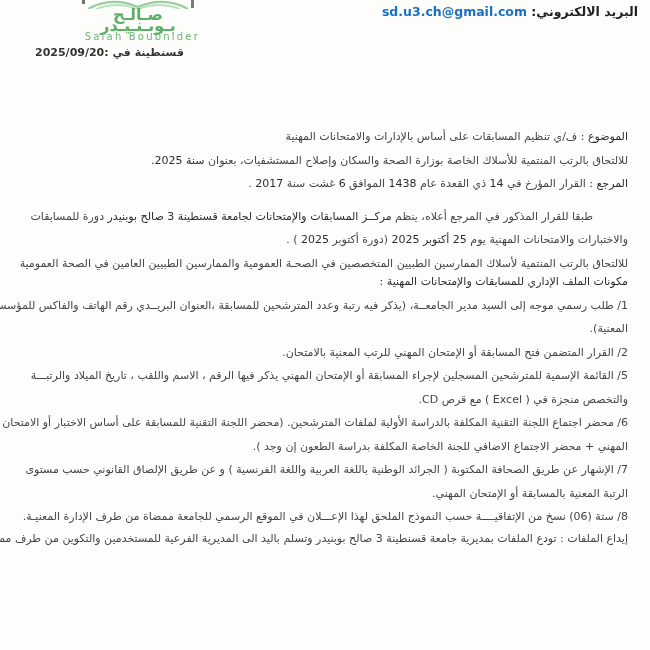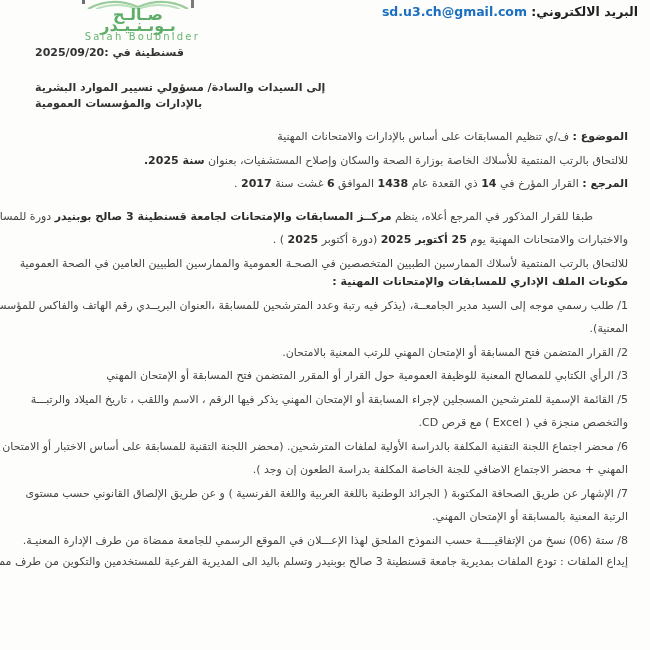--- a/index.html
+++ b/index.html
@@ -1,21 +1,21 @@
 <!DOCTYPE html>
 <html lang="ar"><head>
 <meta charset="utf-8">
 <style>
   html,body{margin:0;padding:0;background:#e8e8e8;}
   .page{
     position:relative;width:650px;height:650px;margin:0 auto;
     background:#fdfdfc;overflow:hidden;
     font-family:"DejaVu Sans",sans-serif;color:#454545;direction:rtl;
   }
-  .b{font-weight:bold;color:#2d2d2d;}
+  .b{font-weight:normal;color:#2d2d2d;}
   
   .logo{position:absolute;top:0;left:76px;width:124px;text-align:center;direction:rtl;}
   .logo-art{display:block;margin:0 auto;}
   .logo-ar{font-size:16px;color:#5fae68;font-weight:bold;letter-spacing:.5px;line-height:11px;}
   .logo-en{font-size:10px;color:#6ab572;letter-spacing:2.2px;line-height:11px;text-align:right;}
   .email{position:absolute;top:4px;right:12px;font-size:12.5px;font-weight:bold;direction:rtl;white-space:nowrap;}
   .email-label{color:#222;}
   .email-value{color:#1b6fc0;}
   
   .date{position:absolute;top:46px;left:35px;font-size:11px;font-weight:bold;color:#333;direction:rtl;white-space:nowrap;}
@@ -48,37 +48,32 @@
     <div class="logo-en">Salah Boubnider</div>
   </div>
 
   <div class="email">
     <span class="email-label">البريد الالكتروني:</span>
     <span class="email-value">sd.u3.ch@gmail.com</span>
   </div>
 
   <div class="date">قسنطينة في :2025/09/20</div>
 
-  <div class="addressee">
-    <div>إلى السيدات والسادة/ مسؤولي تسيير الموارد البشرية</div>
-    <div>بالإدارات والمؤسسات العمومية</div>
-  </div>
 
   <div class="content">
       <div class="line"><span class="b">الموضوع :</span><span> ف/ي تنظيم المسابقات على أساس بالإدارات والامتحانات المهنية</span></div>
       <div class="line"><span>للالتحاق بالرتب المنتمية للأسلاك الخاصة بوزارة الصحة والسكان وإصلاح المستشفيات، بعنوان </span><span class="b">سنة 2025.</span></div>
       <div class="line"><span class="b">المرجع :</span><span> القرار المؤرخ في </span><span class="b">14</span><span> ذي القعدة عام </span><span class="b">1438</span><span> الموافق </span><span class="b">6</span><span> غشت سنة </span><span class="b">2017</span><span> .</span></div>
       <div class="line indent para-gap"><span>طبقا للقرار المذكور في المرجع أعلاه، ينظم </span><span class="b">مركــز المسابقات والإمتحانات لجامعة قسنطينة 3 صالح بوبنيدر</span><span> دورة للمسابقات</span></div>
       <div class="line"><span>والاختبارات والامتحانات المهنية يوم </span><span class="b">25 أكتوبر 2025</span><span> (دورة أكتوبر </span><span class="b">2025</span><span> ) .</span></div>
       <div class="line"><span>للالتحاق بالرتب المنتمية لأسلاك الممارسين الطبيين المتخصصين في الصحـة العمومية والممارسين الطبيين العامين في الصحة العمومية</span></div>
       <div class="line pull-up"><span class="b">مكونات الملف الإداري للمسابقات والإمتحانات المهنية :</span></div>
       <div class="line"><span>1/ طلب رسمي موجه إلى السيد مدير الجامعــة، (يذكر فيه رتبة وعدد المترشحين للمسابقة ،العنوان البريــدي رقم الهاتف والفاكس للمؤسسة</span></div>
       <div class="line"><span>المعنية).</span></div>
       <div class="line"><span>2/ القرار المتضمن فتح المسابقة أو الإمتحان المهني للرتب المعنية بالامتحان.</span></div>
-      <div class="line"><span>3/ الرأي الكتابي للمصالح المعنية للوظيفة العمومية حول القرار أو المقرر المتضمن فتح المسابقة أو الإمتحان المهني</span></div>
       <div class="line"><span>5/ القائمة الإسمية للمترشحين المسجلين لإجراء المسابقة أو الإمتحان المهني يذكر فيها الرقم ، الاسم واللقب ، تاريخ الميلاد والرتبـــة</span></div>
       <div class="line"><span>والتخصص منجزة في ( Excel ) مع قرص CD.</span></div>
       <div class="line"><span>6/ محضر اجتماع اللجنة التقنية المكلفة بالدراسة الأولية لملفات المترشحين. (محضر اللجنة التقنية للمسابقة على أساس الاختبار أو الامتحان</span></div>
       <div class="line"><span>المهني + محضر الاجتماع الاضافي للجنة الخاصة المكلفة بدراسة الطعون إن وجد ).</span></div>
       <div class="line"><span>7/ الإشهار عن طريق الصحافة المكتوبة ( الجرائد الوطنية باللغة العربية واللغة الفرنسية ) و عن طريق الإلصاق القانوني حسب مستوى</span></div>
       <div class="line"><span>الرتبة المعنية بالمسابقة أو الإمتحان المهني.</span></div>
       <div class="line"><span>8/ ستة (06) نسخ من الإتفاقيــــة حسب النموذج الملحق لهذا الإعـــلان  في الموقع الرسمي للجامعة ممضاة من طرف الإدارة المعنيـة.</span></div>
       <div class="line pull-2"><span>إيداع الملفات : تودع الملفات بمديرية جامعة قسنطينة 3 صالح بوبنيدر وتسلم باليد الى المديرية الفرعية للمستخدمين والتكوين من طرف ممثل</span></div>
     </div>
 

